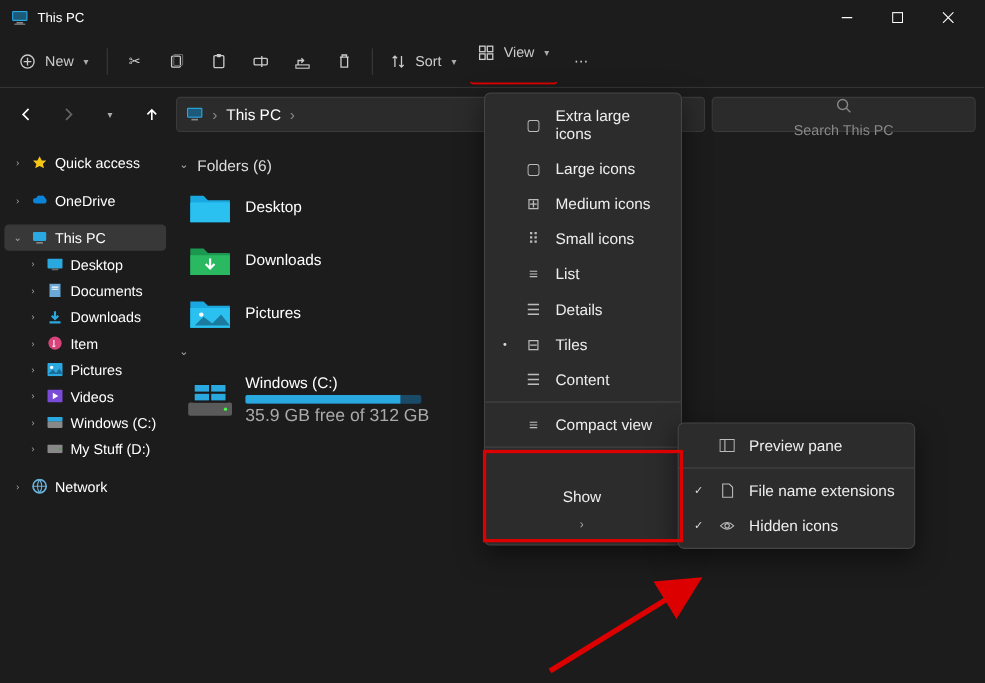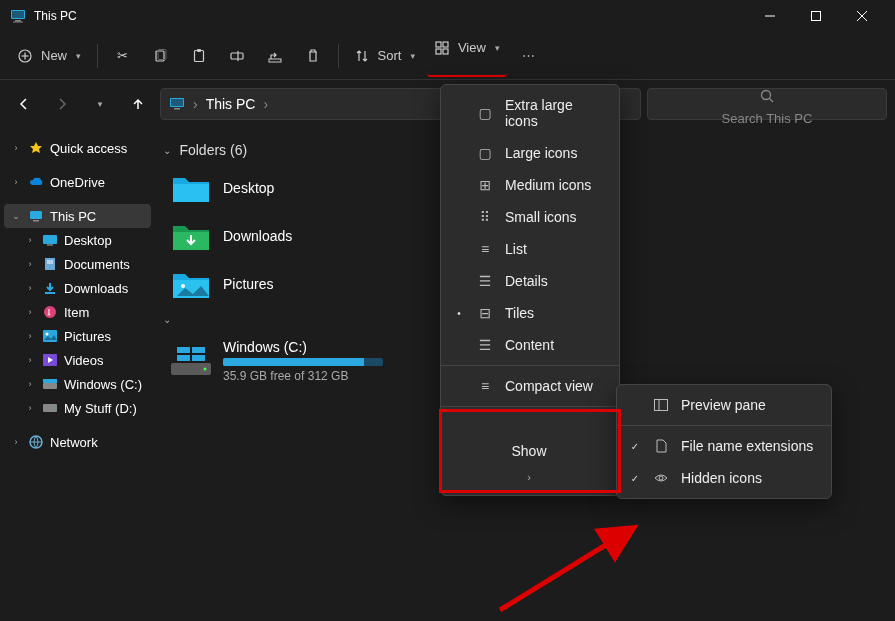--- a/index.html
+++ b/index.html
@@ -42,21 +42,21 @@
   .section-hdr { display: flex; align-items: center; gap: 8px; padding: 6px 0; font-size: 14px; color: #ddd; }
   .section-hdr .chv { font-size: 10px; color: #aaa; }
   .folder-grid { margin-left: 4px; }
   .folder-item { display: flex; align-items: center; gap: 12px; padding: 8px 4px; }
   .folder-ic { width: 40px; height: 32px; }
   .drive-item { display: flex; align-items: center; gap: 12px; padding: 8px 4px; }
   .drive-ic { width: 40px; height: 32px; }
   .drive-info .name { font-size: 14px; }
   .drive-info .bar { width: 160px; height: 8px; background: #1a4a66; border-radius: 2px; margin: 3px 0; position: relative; overflow: hidden; }
   .drive-info .bar-fill { position: absolute; left: 0; top: 0; bottom: 0; background: #2aa8e0; }
-  .drive-info .free { font-size: 12px; color: #aaa; }
+  .drive-info .free { font-size: 16px; color: #aaa; }
   
   
   .menu { position: absolute; background: #2c2c2c; border: 1px solid #444; border-radius: 6px; padding: 4px 0; box-shadow: 0 8px 24px rgba(0,0,0,0.5); }
   .menu-item { display: flex; align-items: center; padding: 8px 14px 8px 12px; gap: 12px; font-size: 14px; color: #eee; position: relative; }
   .menu-item .mark { width: 12px; text-align: center; font-size: 10px; color: #ddd; }
   .menu-item .mic { width: 16px; display: flex; align-items: center; justify-content: center; color: #bbb; }
   .menu-item .mlbl { flex: 1; }
   .menu-item .sub { font-size: 11px; color: #aaa; }
   .menu-sep { height: 1px; background: #444; margin: 4px 0; }
   .menu-item.hl { outline: 3px solid #d00; outline-offset: -1px; z-index: 2; flex-direction: column; }

